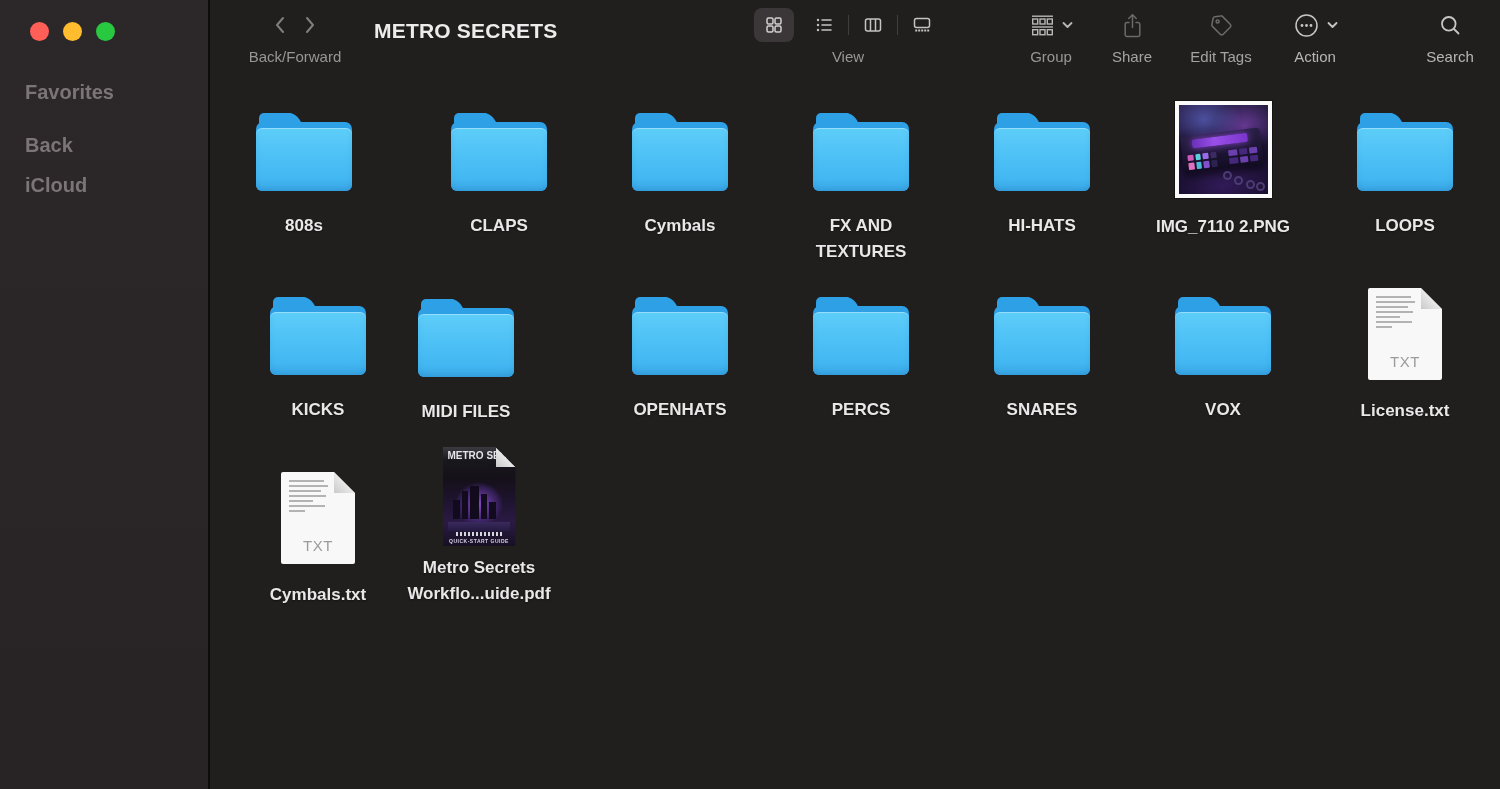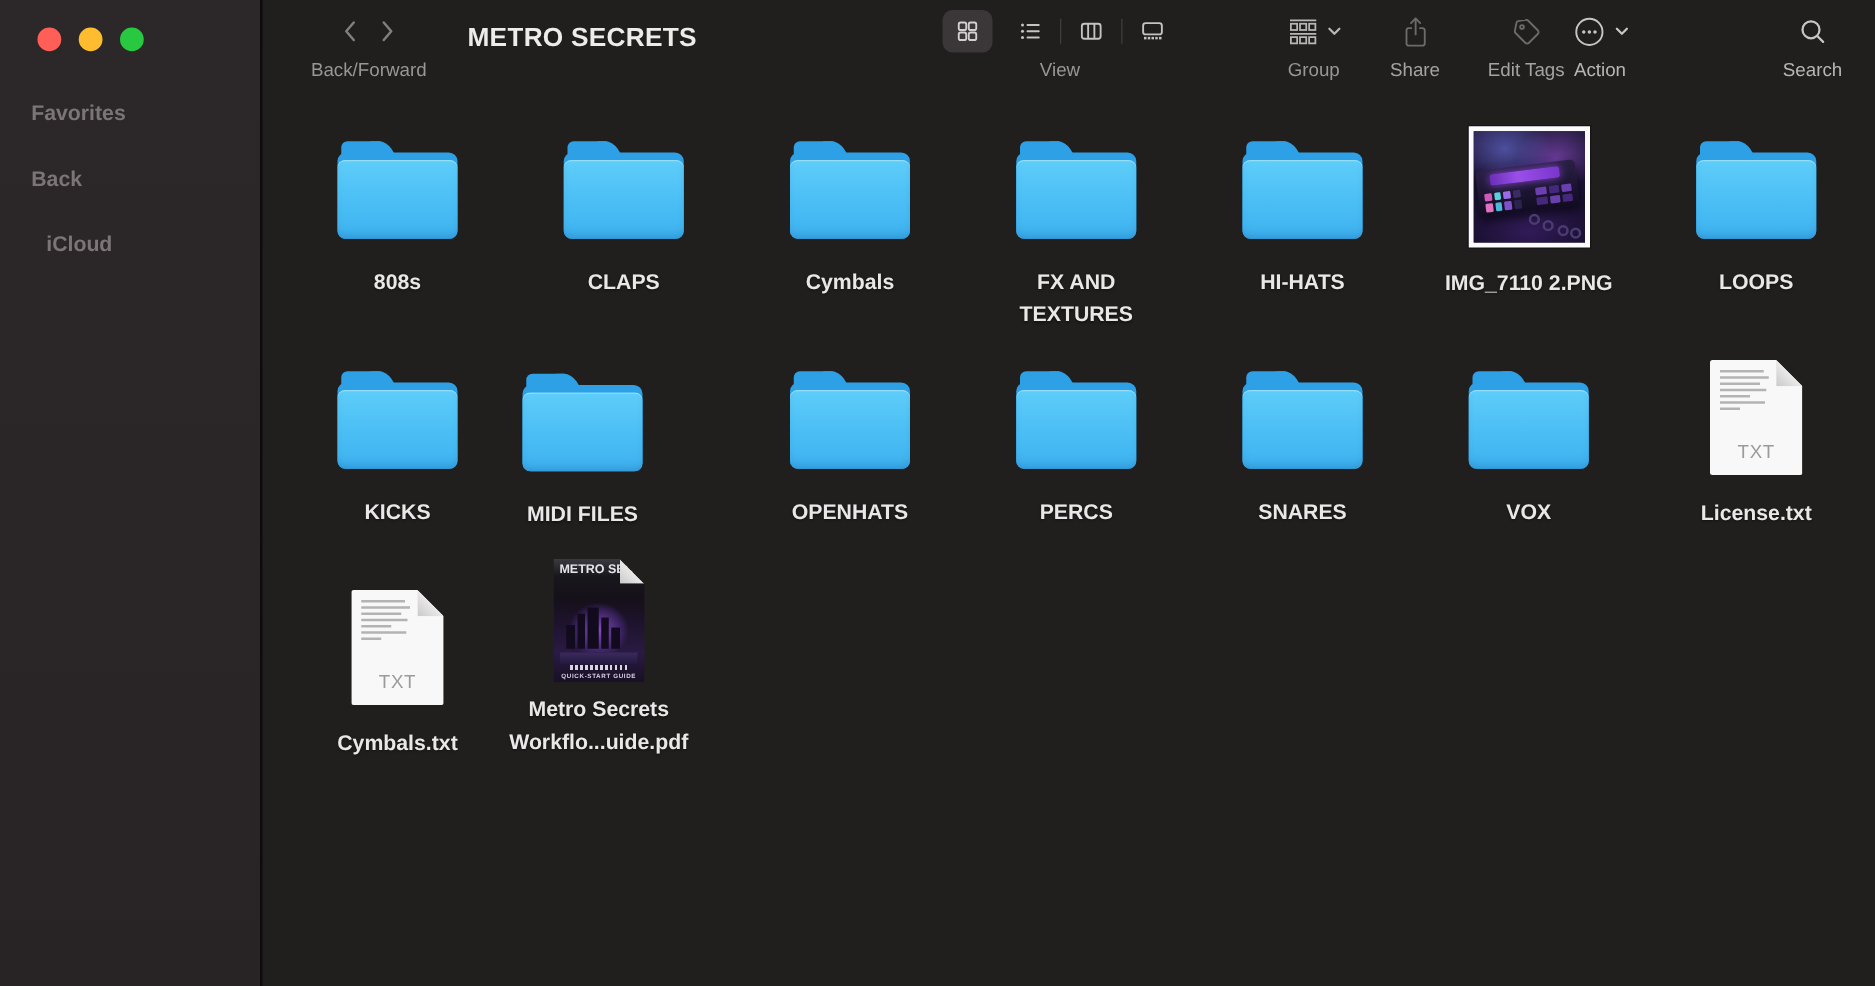--- a/index.html
+++ b/index.html
@@ -9,24 +9,24 @@
 
   
   .sidebar { position:absolute; left:0; top:0; width:210px; height:100%;
     background:linear-gradient(180deg,#2c2829 0%, #282425 100%);
     border-right:2px solid #0d0b0c; }
   .traffic { position:absolute; top:22px; left:30px; display:flex; gap:14px; }
   .tl { width:19px; height:19px; border-radius:50%; display:inline-block; }
   .tl.red    { background:#ff5f57; }
   .tl.yellow { background:#febc2e; }
   .tl.green  { background:#28c840; }
-  .side-sec { position:absolute; left:25px; font-size:17px; font-weight:700; color:#7b7577; }
+  .side-sec { position:absolute; left:25px; font-size:20px; font-weight:700; color:#7b7577; }
   .side-sec.s0 { top:81px; }
   .side-sec.s1 { top:134px; }
-  .side-sec.s2 { top:186px;margin-left:12px; }
+  .side-sec.s2 { top:174px; }
 
   
   .toolbar { position:absolute; left:212px; right:0; top:0; height:82px; }
   .tbg { position:absolute; top:6px; display:flex; flex-direction:column; align-items:center; }
   .tbg .iconrow { height:38px; display:flex; align-items:center; justify-content:center; }
   .tb-label { margin-top:4px; font-size:15px; line-height:18px; color:#9a9596; white-space:nowrap; }
   .tb-label.dim    { color:#a3a3a3; }
   .tb-label.bright { color:#b9b5b6; }
   .tbg-back   { left:23px;  width:120px;align-items:center; }
   .tbg-back .iconrow { gap:16px; }
@@ -35,21 +35,21 @@
   .tbg-view   { left:542px; width:188px; }
   .view-btn { width:40px; height:34px; display:flex; align-items:center; justify-content:center;
     border:none; background:transparent; border-radius:8px; cursor:default; }
   .view-btn.selected { background:#3b3738; }
   .vsep { width:1px; height:20px; background:#413d3e; margin:0 4px; }
   .view-btn:nth-of-type(2) { margin-left:10px; }
   .tbg-group  { left:804px; width:70px; }
   .tbg-group .iconrow { gap:7px; }
   .tbg-share  { left:890px;  width:60px; }
   .tbg-tags   { left:967px;  width:84px; }
-  .tbg-action { left:1028px; width:80px; }
+  .tbg-action { left:1063px; width:80px; }
   .tbg-action .iconrow { gap:7px; }
   .tbg-search { left:1203px; width:70px; }
   svg.tb { display:block; }
 
   
   .grid { position:absolute; inset:0; }
   .item { position:absolute; width:180px; transform:translateX(-50%);
     display:flex; flex-direction:column; align-items:center; }
   .item-label { text-align:center; font-size:17px; font-weight:600; color:#e9e7e7;
     line-height:26px; text-shadow:0 1px 2px rgba(0,0,0,.45); }
@@ -286,21 +286,21 @@
             <circle cx="9.8" cy="9.8" r="6.8"></circle>
             <line x1="15" y1="15" x2="19.5" y2="19.5"></line>
           </svg>
       </div>
       <div class="tb-label bright">Search</div>
     </div>
 
   </div>
 
   <div class="grid" id="grid">
-      <div class="item item-folder" style="left: 318px; top: 113px;">
+      <div class="item item-folder" style="left: 304px; top: 113px;">
         <div class="icon folder-icon">
           <div class="f-tab"></div>
           <div class="f-back"></div>
           <div class="f-front"></div>
         </div>
         <div class="item-label">
           <div class="label-line">808s</div>
         </div>
       </div>
       <div class="item item-folder" style="left: 499px; top: 113px;">

